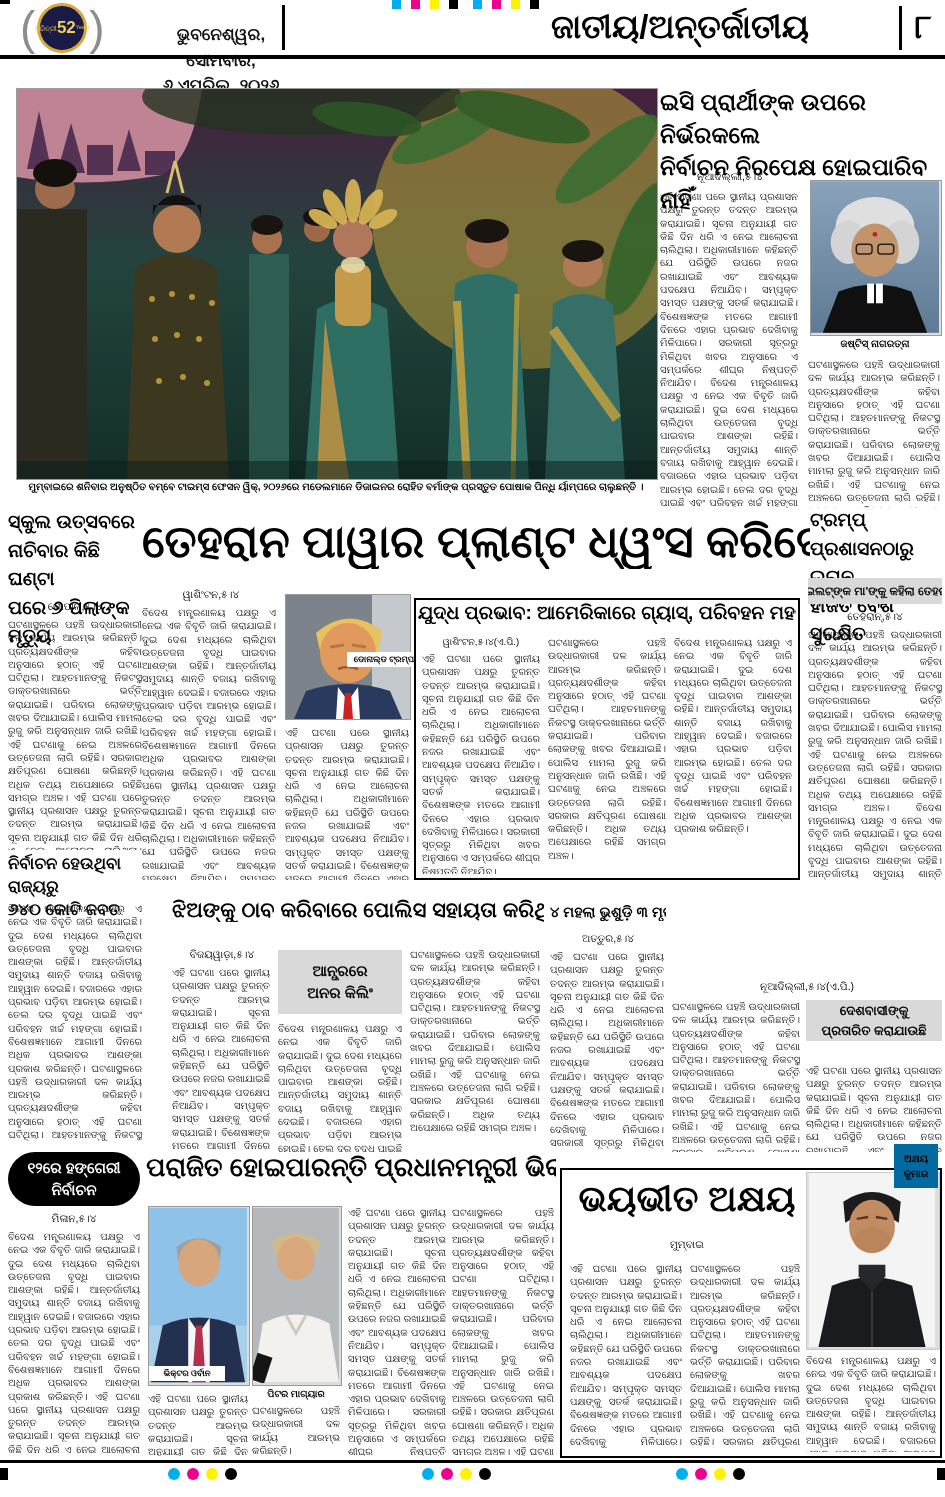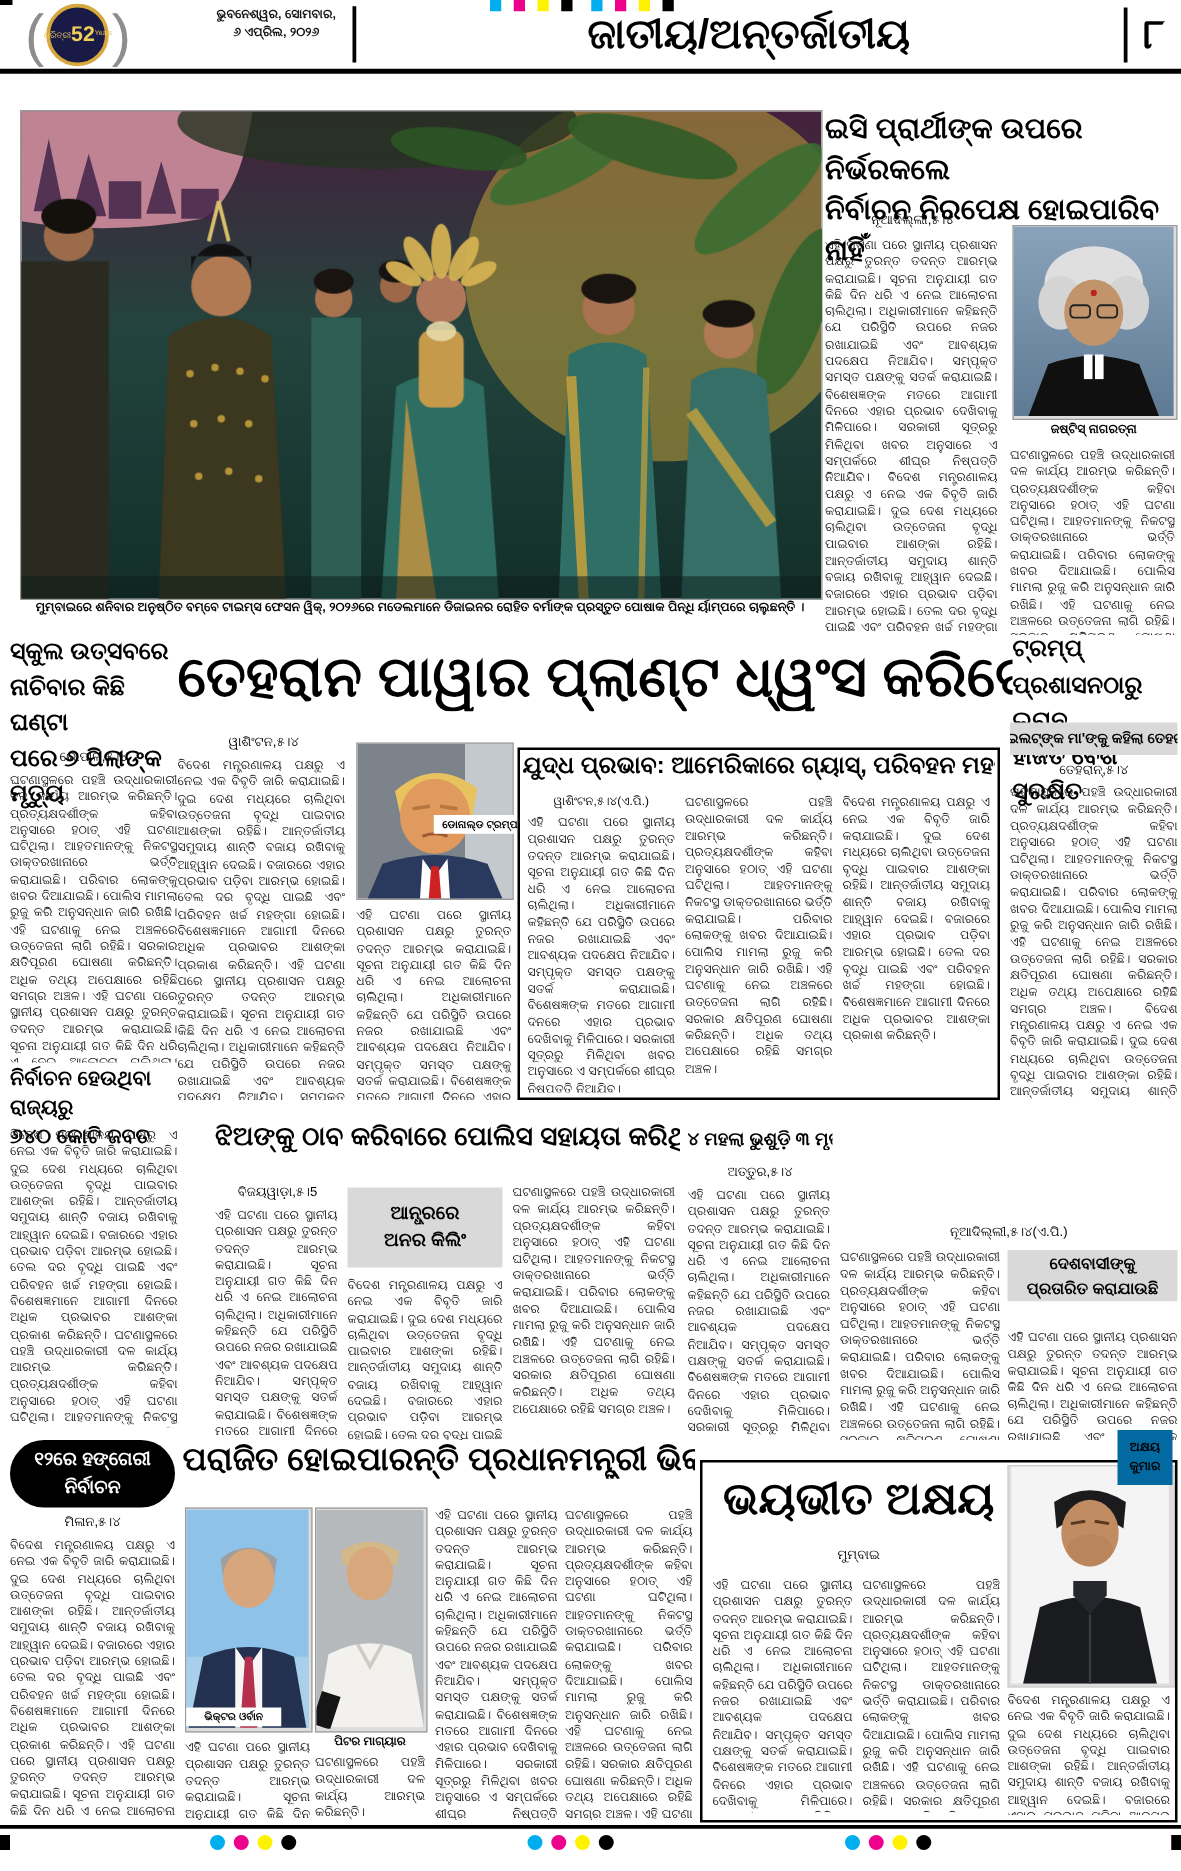--- a/index.html
+++ b/index.html
@@ -47,26 +47,26 @@
 
   <div class="abs" style="left:20px;top:3px;width:145px;height:50px;display:flex;align-items:center;gap:2px;">
     <span class="paren">(</span>
     <div class="badge">
       <div class="t">ଧରିତ୍ରୀ</div>
       <div class="n">52</div>
       <div class="yr">Years</div>
     </div>
     <span class="paren">)</span>
   </div>
-  <div class="abs center" style="left:162px;top:4px;width:118px;font-size:10px;font-weight:700;line-height:1.5;">
+  <div class="abs center" style="left:162px;top:22px;width:118px;font-size:17px;font-weight:700;line-height:1.5;">
     <div>ଭୁବନେଶ୍ୱର, ସୋମବାର,</div>
     <div>୬ ଏପ୍ରିଲ, ୨୦୨୬</div>
   </div>
   <div class="abs rule" style="left:282px;top:5px;width:3px;height:45px;"></div>
-  <div class="abs hl" style="left:470px;top:8px;width:420px;font-size:33px;text-align:left;">ଜାତୀୟ/ଅନ୍ତର୍ଜାତୀୟ</div>
+  <div class="abs hl" style="left:470px;top:8px;width:420px;font-size:33px;text-align:center;">ଜାତୀୟ/ଅନ୍ତର୍ଜାତୀୟ</div>
   <div class="abs rule" style="left:899px;top:6px;width:3px;height:44px;"></div>
   <div class="abs hl center" style="left:902px;top:8px;width:42px;font-size:33px;">୮</div>
   <div class="abs rule" style="left:0;top:55px;width:945px;height:4px;"></div>
 
   <div class="abs photo" style="left:16px;top:88px;width:640px;height:390px;">
     <svg width="640" height="390" viewBox="0 0 640 390">
       <defs>
         <linearGradient id="fbg" x1="0" y1="0" x2="0" y2="1">
           <stop offset="0" stop-color="#46203c"></stop>
             <stop offset="0.45" stop-color="#23443e"></stop>
@@ -230,21 +230,21 @@
   <div class="abs hl preline" style="left:810px;top:506px;width:132px;font-size:19px;line-height:1.5;">ଟ୍ରମ୍ପ୍ ପ୍ରଶାସନଠାରୁ ଇରାନ
 ହାଜତ ବେଶି ସୁରକ୍ଷିତ</div>
   <div class="abs graybox" style="left:808px;top:578px;width:134px;height:26px;font-size:11.5px;white-space:nowrap;overflow:hidden;">ପାଇଲଟ୍‌ଙ୍କ ମା'ଙ୍କୁ କହିଲା ତେହରାନ୍</div>
   <div class="abs dateline" style="left:808px;top:610px;width:134px;">ତେହରାନ୍,୫।୪</div>
   <div class="abs body" style="left:808px;top:628px;width:134px;height:252px;">
     <span>ଘଟଣାସ୍ଥଳରେ ପହଞ୍ଚି ଉଦ୍ଧାରକାରୀ ଦଳ କାର୍ଯ୍ୟ ଆରମ୍ଭ କରିଛନ୍ତି। ପ୍ରତ୍ୟକ୍ଷଦର୍ଶୀଙ୍କ କହିବା ଅନୁସାରେ ହଠାତ୍ ଏହି ଘଟଣା ଘଟିଥିଲା। ଆହତମାନଙ୍କୁ ନିକଟସ୍ଥ ଡାକ୍ତରଖାନାରେ ଭର୍ତ୍ତି କରାଯାଇଛି। ପରିବାର ଲୋକଙ୍କୁ ଖବର ଦିଆଯାଇଛି। ପୋଲିସ ମାମଲା ରୁଜୁ କରି ଅନୁସନ୍ଧାନ ଜାରି ରଖିଛି। ଏହି ଘଟଣାକୁ ନେଇ ଅଞ୍ଚଳରେ ଉତ୍ତେଜନା ଲାଗି ରହିଛି। ସରକାର କ୍ଷତିପୂରଣ ଘୋଷଣା କରିଛନ୍ତି। ଅଧିକ ତଥ୍ୟ ଅପେକ୍ଷାରେ ରହିଛି ସମଗ୍ର ଅଞ୍ଚଳ।</span>
     <span>ବିଦେଶ ମନ୍ତ୍ରଣାଳୟ ପକ୍ଷରୁ ଏ ନେଇ ଏକ ବିବୃତି ଜାରି କରାଯାଇଛି। ଦୁଇ ଦେଶ ମଧ୍ୟରେ ଚାଲିଥିବା ଉତ୍ତେଜନା ବୃଦ୍ଧି ପାଇବାର ଆଶଙ୍କା ରହିଛି। ଆନ୍ତର୍ଜାତୀୟ ସମୁଦାୟ ଶାନ୍ତି ବଜାୟ ରଖିବାକୁ ଆହ୍ୱାନ ଦେଇଛି। ବଜାରରେ ଏହାର ପ୍ରଭାବ ପଡ଼ିବା ଆରମ୍ଭ ହୋଇଛି। ତେଲ ଦର ବୃଦ୍ଧି ପାଇଛି ଏବଂ ପରିବହନ ଖର୍ଚ୍ଚ ମହଙ୍ଗା ହୋଇଛି। ବିଶେଷଜ୍ଞମାନେ ଆଗାମୀ ଦିନରେ ଅଧିକ ପ୍ରଭାବର ଆଶଙ୍କା ପ୍ରକାଶ କରିଛନ୍ତି।</span>
   </div>
 
   <div class="abs hl nowrap" style="left:172px;top:898px;width:372px;font-size:21px;">ଝିଅଙ୍କୁ ଠାବ କରିବାରେ ପୋଲିସ ସହାୟତା କରିଥିବା ମାନିଲେ ବାପା</div>
-  <div class="abs dateline" style="left:172px;top:948px;width:100px;">ବିଜୟୱାଡ଼ା,୫।5</div>
+  <div class="abs dateline" style="left:172px;top:948px;width:100px;">ବିଜୟୱାଡ଼ା,୫।୪</div>
   <div class="abs body" style="left:172px;top:966px;width:98px;height:186px;">
     <span>ଏହି ଘଟଣା ପରେ ସ୍ଥାନୀୟ ପ୍ରଶାସନ ପକ୍ଷରୁ ତୁରନ୍ତ ତଦନ୍ତ ଆରମ୍ଭ କରାଯାଇଛି। ସୂଚନା ଅନୁଯାୟୀ ଗତ କିଛି ଦିନ ଧରି ଏ ନେଇ ଆଲୋଚନା ଚାଲିଥିଲା। ଅଧିକାରୀମାନେ କହିଛନ୍ତି ଯେ ପରିସ୍ଥିତି ଉପରେ ନଜର ରଖାଯାଇଛି ଏବଂ ଆବଶ୍ୟକ ପଦକ୍ଷେପ ନିଆଯିବ। ସମ୍ପୃକ୍ତ ସମସ୍ତ ପକ୍ଷଙ୍କୁ ସତର୍କ କରାଯାଇଛି। ବିଶେଷଜ୍ଞଙ୍କ ମତରେ ଆଗାମୀ ଦିନରେ ଏହାର ପ୍ରଭାବ ଦେଖିବାକୁ ମିଳିପାରେ। ସରକାରୀ ସୂତ୍ରରୁ ମିଳିଥିବା ଖବର ଅନୁସାରେ ଏ ସମ୍ପର୍କରେ ଶୀଘ୍ର ନିଷ୍ପତ୍ତି ନିଆଯିବ।</span>
   </div>
   <div class="abs graybox preline" style="left:278px;top:950px;width:124px;height:64px;font-size:15px;line-height:1.5;">ଆନ୍ଧ୍ରରେ
 ଅନର କିଲିଂ</div>
   <div class="abs body" style="left:278px;top:1022px;width:124px;height:130px;">
     <span>ବିଦେଶ ମନ୍ତ୍ରଣାଳୟ ପକ୍ଷରୁ ଏ ନେଇ ଏକ ବିବୃତି ଜାରି କରାଯାଇଛି। ଦୁଇ ଦେଶ ମଧ୍ୟରେ ଚାଲିଥିବା ଉତ୍ତେଜନା ବୃଦ୍ଧି ପାଇବାର ଆଶଙ୍କା ରହିଛି। ଆନ୍ତର୍ଜାତୀୟ ସମୁଦାୟ ଶାନ୍ତି ବଜାୟ ରଖିବାକୁ ଆହ୍ୱାନ ଦେଇଛି। ବଜାରରେ ଏହାର ପ୍ରଭାବ ପଡ଼ିବା ଆରମ୍ଭ ହୋଇଛି। ତେଲ ଦର ବୃଦ୍ଧି ପାଇଛି ଏବଂ ପରିବହନ ଖର୍ଚ୍ଚ ମହଙ୍ଗା ହୋଇଛି। ବିଶେଷଜ୍ଞମାନେ ଆଗାମୀ ଦିନରେ ଅଧିକ ପ୍ରଭାବର ଆଶଙ୍କା ପ୍ରକାଶ କରିଛନ୍ତି।</span>
   </div>
   <div class="abs body" style="left:410px;top:948px;width:130px;height:204px;">
     <span>ଘଟଣାସ୍ଥଳରେ ପହଞ୍ଚି ଉଦ୍ଧାରକାରୀ ଦଳ କାର୍ଯ୍ୟ ଆରମ୍ଭ କରିଛନ୍ତି। ପ୍ରତ୍ୟକ୍ଷଦର୍ଶୀଙ୍କ କହିବା ଅନୁସାରେ ହଠାତ୍ ଏହି ଘଟଣା ଘଟିଥିଲା। ଆହତମାନଙ୍କୁ ନିକଟସ୍ଥ ଡାକ୍ତରଖାନାରେ ଭର୍ତ୍ତି କରାଯାଇଛି। ପରିବାର ଲୋକଙ୍କୁ ଖବର ଦିଆଯାଇଛି। ପୋଲିସ ମାମଲା ରୁଜୁ କରି ଅନୁସନ୍ଧାନ ଜାରି ରଖିଛି। ଏହି ଘଟଣାକୁ ନେଇ ଅଞ୍ଚଳରେ ଉତ୍ତେଜନା ଲାଗି ରହିଛି। ସରକାର କ୍ଷତିପୂରଣ ଘୋଷଣା କରିଛନ୍ତି। ଅଧିକ ତଥ୍ୟ ଅପେକ୍ଷାରେ ରହିଛି ସମଗ୍ର ଅଞ୍ଚଳ।</span>

